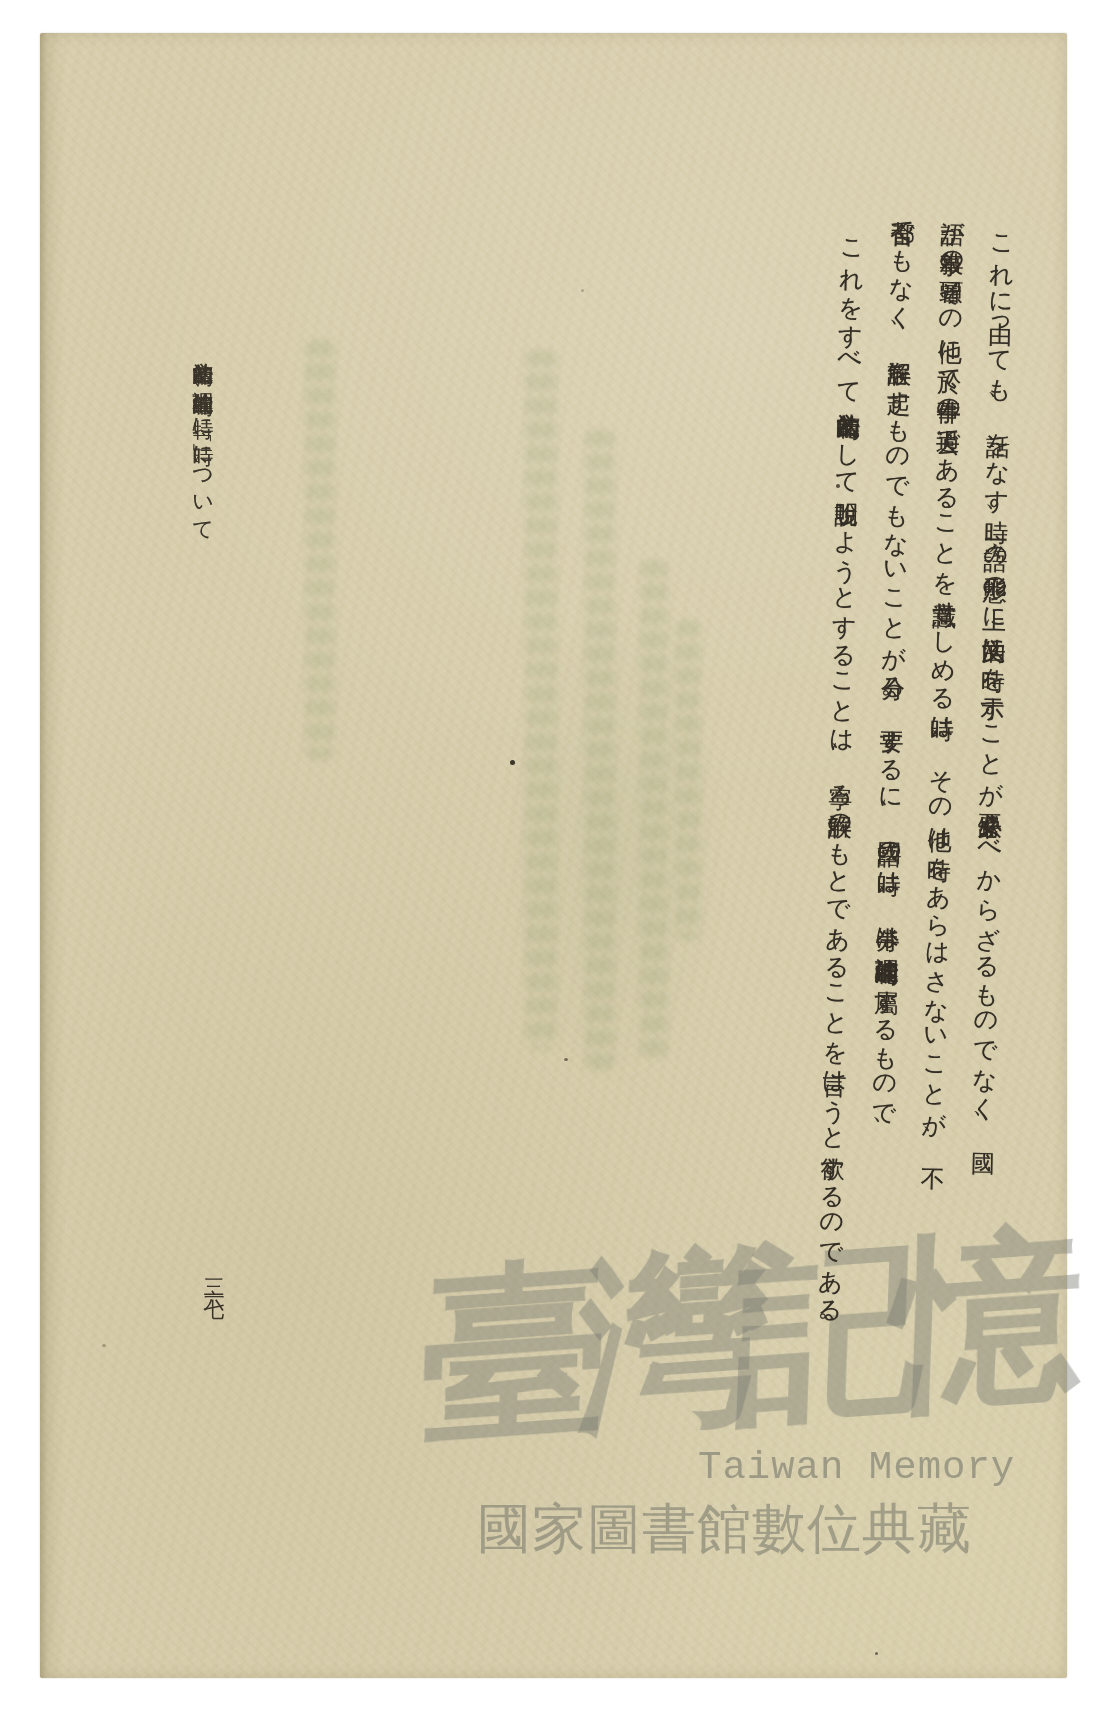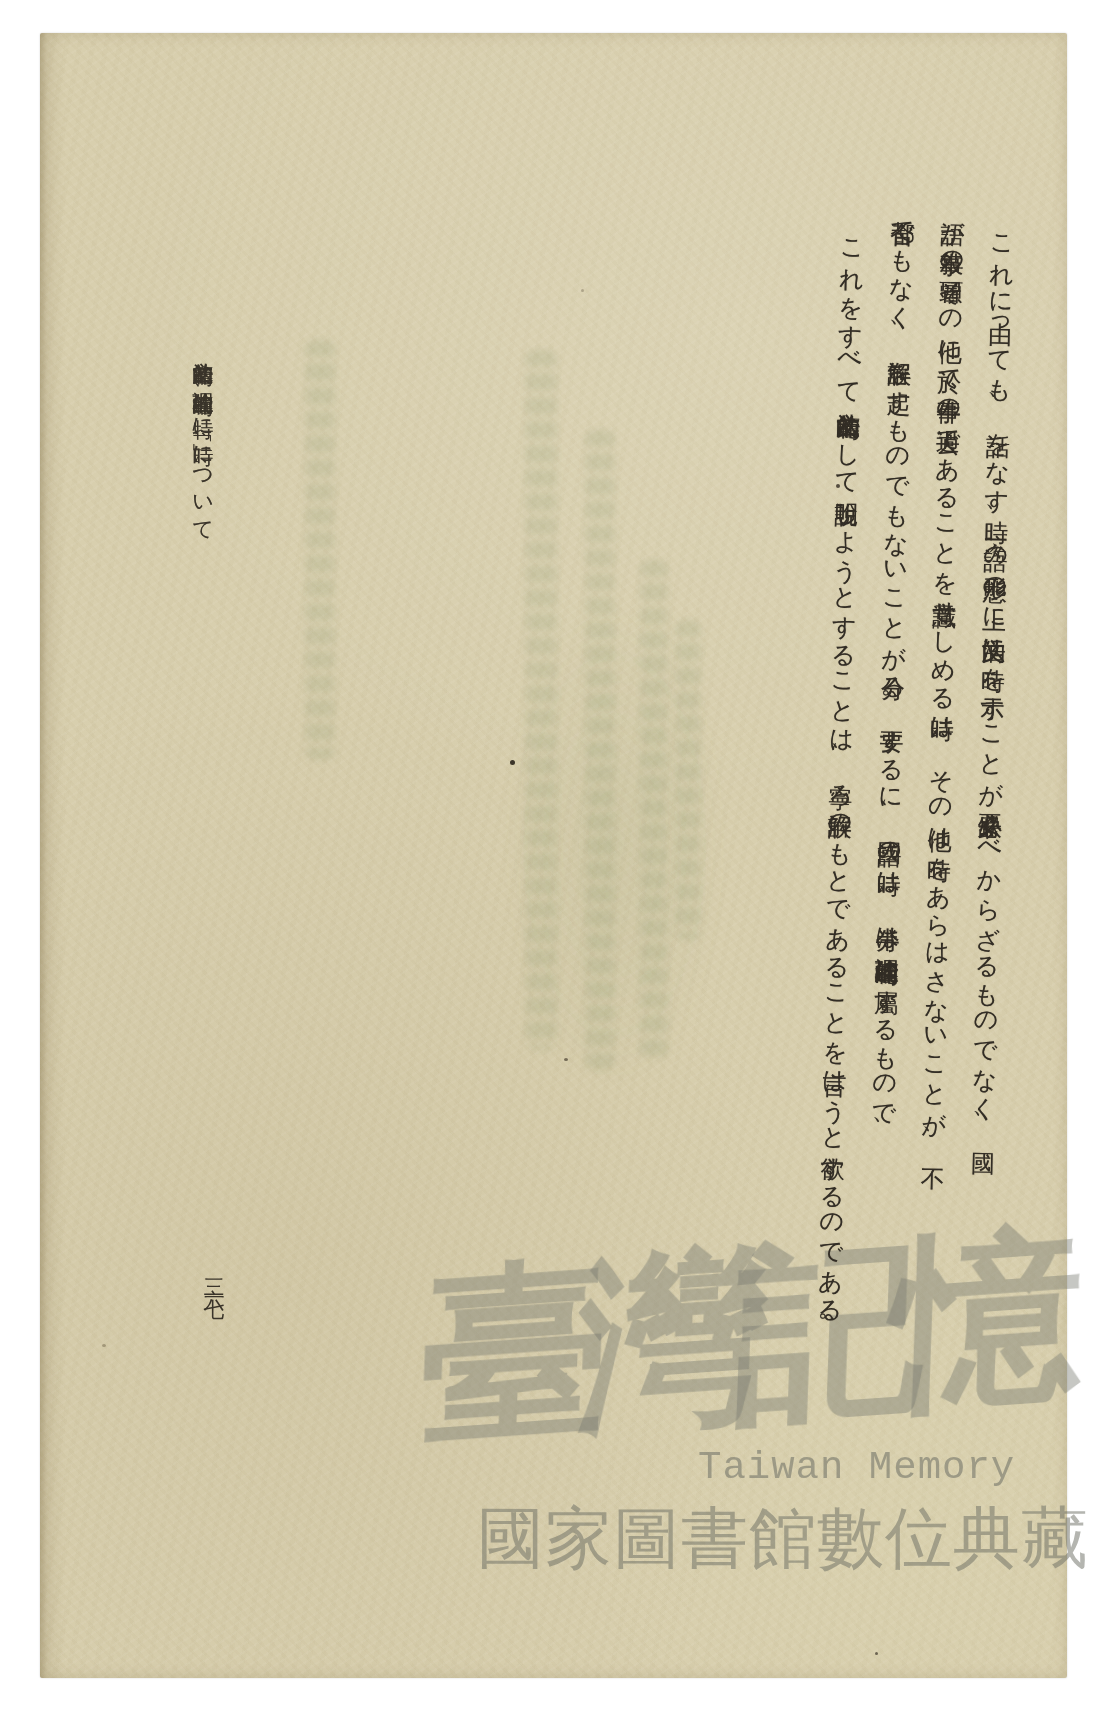--- a/index.html
+++ b/index.html
@@ -92,21 +92,21 @@
     position: absolute; left: 658px; top: 1413px;
     font-family: Liberation Mono, monospace;
     font-size: 39px; letter-spacing: 1px;
     color: rgba(108,110,100,0.55);
     filter: blur(0.4px);
     pointer-events: none;
   }
   .wm-inst {
     position: absolute; left: 437px; top: 1460px; white-space: nowrap;
     font-family: "DejaVu Sans", sans-serif;
-    font-size: 67px; letter-spacing: 1px;
+    font-size: 54px; letter-spacing: 1px;
     color: rgba(106,108,98,0.50);
     filter: blur(0.4px);
     pointer-events: none;
   }
 
   
   .speck { position: absolute; border-radius: 50%; background: #3c352a; }
   .s1 { left: 470px; top: 727px;  width: 5px; height: 5px; }
   .s2 { left: 796px; top: 451px;  width: 4px; height: 4px; opacity: 0.85; }
   .s3 { left: 524px; top: 1025px; width: 4px; height: 3px; opacity: 0.7; background:#4a4030; }

